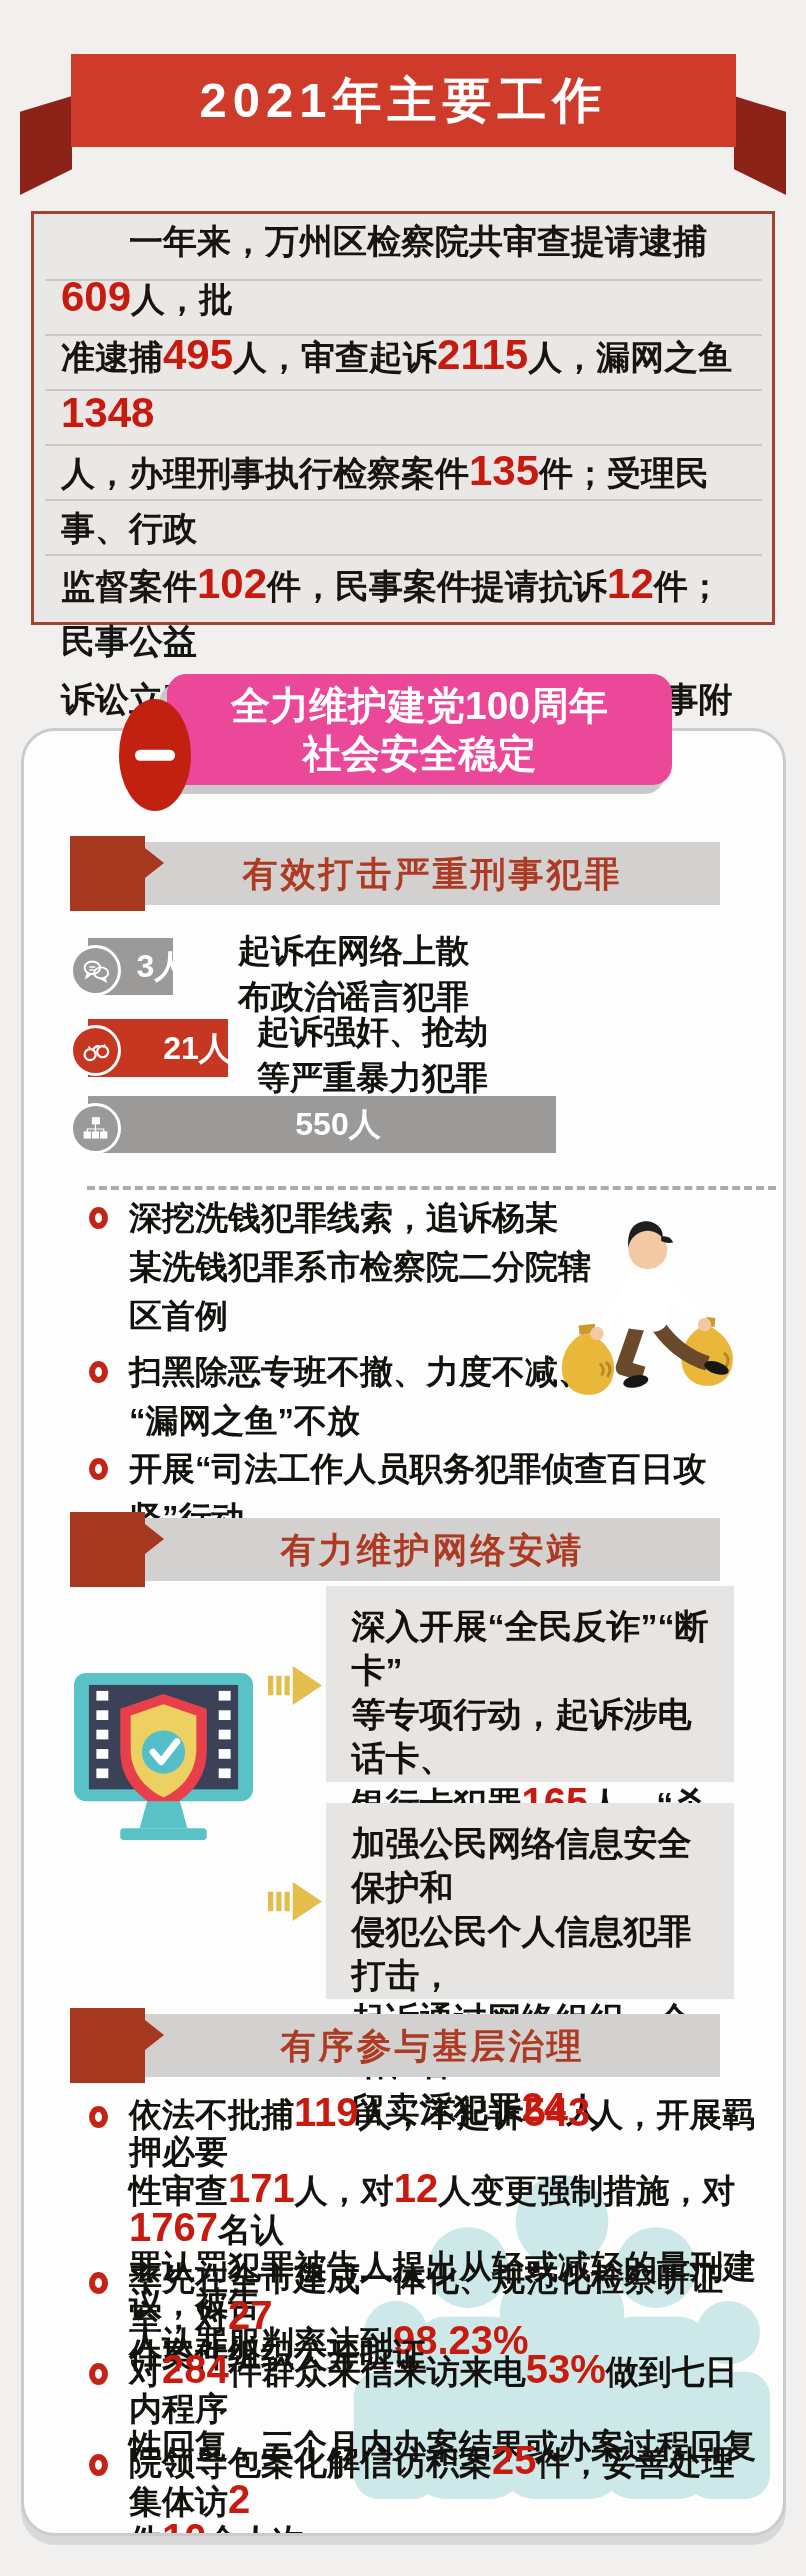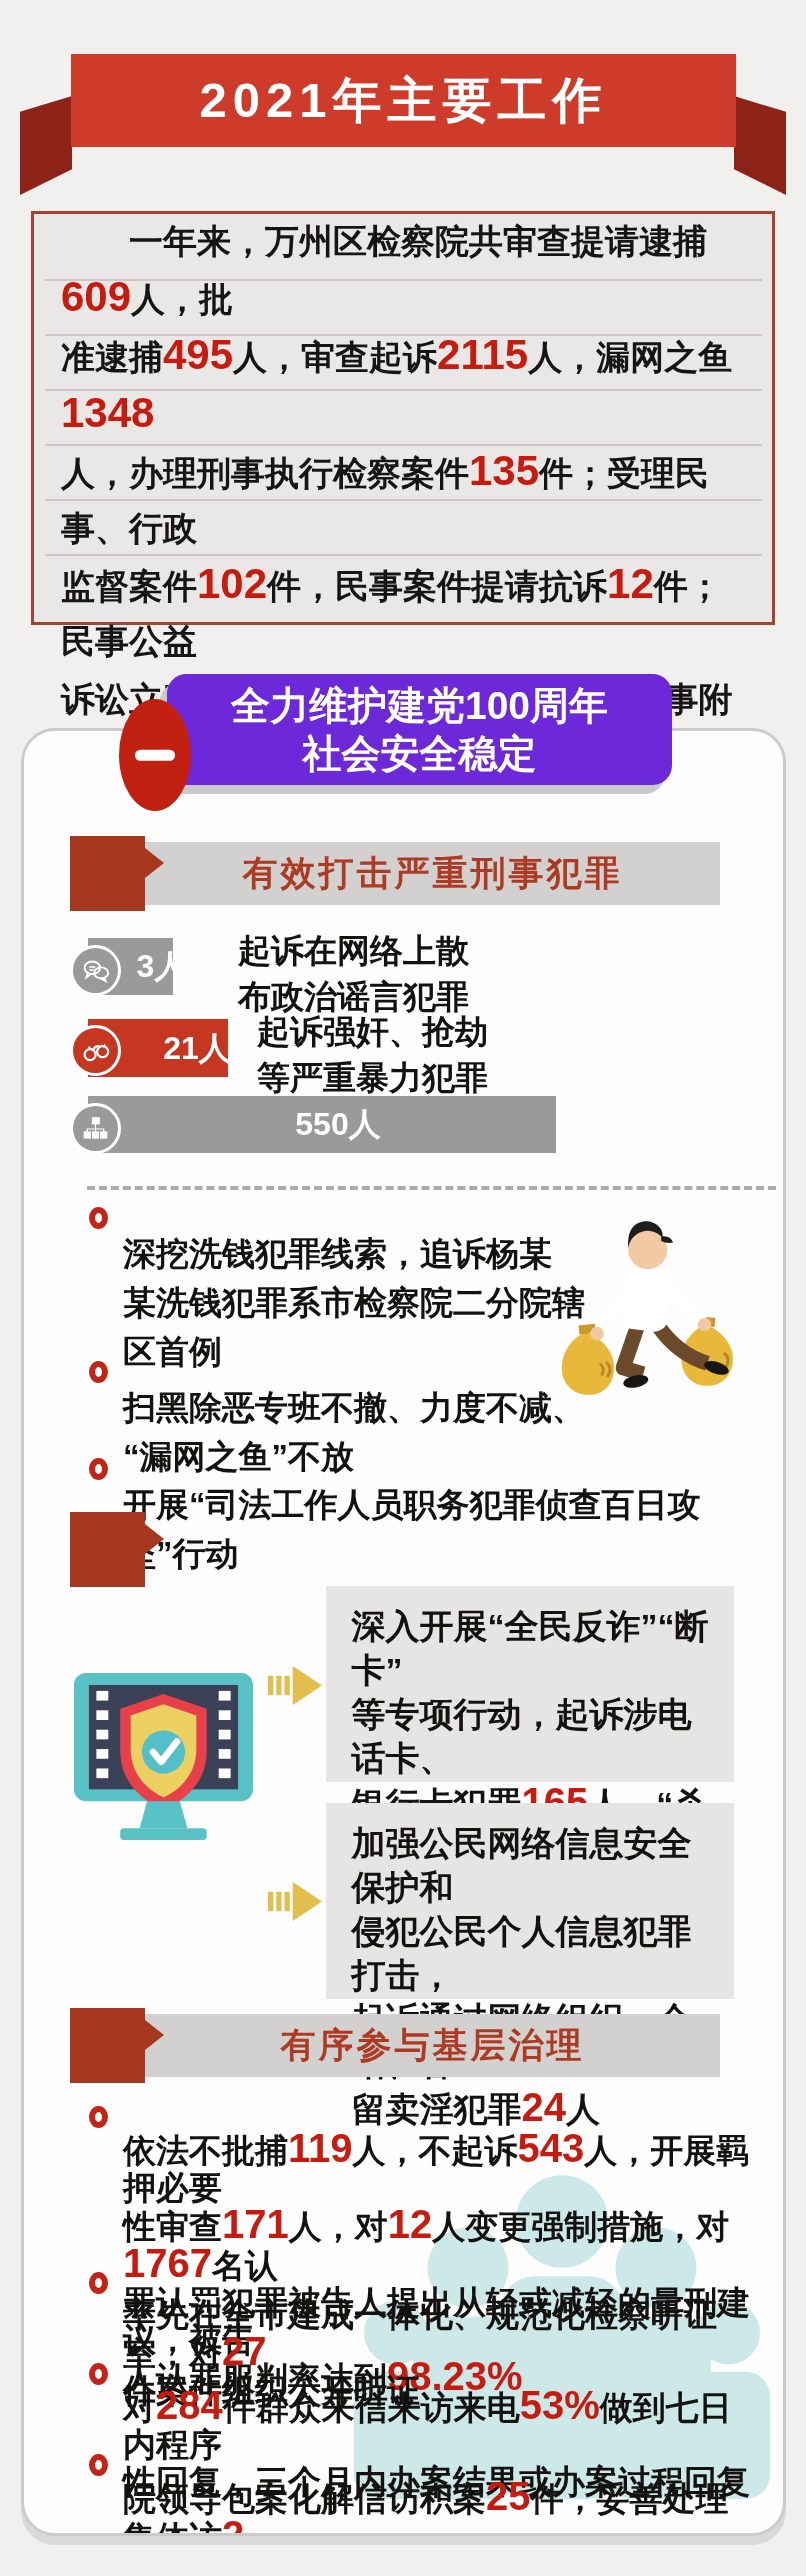--- a/index.html
+++ b/index.html
@@ -31,21 +31,21 @@
   }
   .intro-text{
     position:absolute;left:27px;right:22.4px;top:0;
     font-size:34px;font-weight:700;color:#171513;line-height:55px;
     white-space:pre-line;
   }
   .num{color:#c81b10;font-weight:800;font-size:42px;}
   
   .pill{
     position:absolute;left:167px;top:674px;width:505px;height:111px;
-    background:#6d28d9;border-radius:19.4px;z-index:3;
+    background:#ec4899;border-radius:19.4px;z-index:3;
     box-shadow:-7.5px 9px 0 #c9c9c9;
     color:#fff;text-align:center;font-weight:800;font-size:39px;line-height:48px;
     padding-top:7.5px;box-sizing:border-box;
   }
   .badge{
     position:absolute;left:119px;top:699px;width:72px;height:112px;
     background:#c22112;border-radius:50%;z-index:4;
   }
   .badge-bar{
     position:absolute;left:50%;top:50%;width:40px;height:10.5px;border-radius:5.2px;
@@ -62,21 +62,20 @@
     position:absolute;left:46px;width:75px;height:75px;background:#a6381f;z-index:2;
   }
   .sh-block:after{
     content:"";position:absolute;left:100%;top:12px;width:0;height:0;
     border-left:19.4px solid #a6381f;border-top:15px solid transparent;border-bottom:15px solid transparent;
   }
   .sh-bar{
     position:absolute;left:121px;width:575px;height:63px;background:#d3d1cf;z-index:1;
     color:#ad3a23;font-size:35px;font-weight:800;text-align:center;line-height:63px;
     letter-spacing:3px;
-    font-family:Liberation Serif, serif;
   }
   
   .stat-bar{position:absolute;height:57px;}
   .theme-gray{background:#9b9a98;}
   .theme-red{background:#c63722;}
   .stat-ico{
     position:absolute;left:46px;width:45px;height:45px;border-radius:50%;
     border:3px solid #fff;z-index:2;display:flex;align-items:center;justify-content:center;
   }
   .stat-val{
@@ -88,21 +87,21 @@
   .dash{
     position:absolute;left:63px;top:455px;width:689px;height:0;
     border-top:4.5px dashed #ababab;
   }
   
   .ring{
     position:absolute;left:65px;width:19.4px;height:22.4px;border-radius:50%;
     border:6.7px solid #c32415;box-sizing:border-box;background:transparent;
   }
   .btext{
-    position:absolute;left:99px;font-weight:700;color:#14120f;white-space:pre-line;z-index:1;margin-top:36px;
+    position:absolute;left:105px;font-weight:700;color:#14120f;white-space:pre-line;z-index:1;
   }
   .b-s2{font-size:33px;line-height:49px;width:508px;}
   .b-s2w{font-size:33px;line-height:49px;width:643px;}
   .b-s3{font-size:33px;line-height:37px;width:628px;}
   .b-s3 .num,.b-s2 .num,.b-s2w .num,.nbox .num{font-size:40px;}
   
   .nbox{
     position:absolute;left:302px;width:408px;height:196px;background:#e7e5e3;
     box-sizing:border-box;padding:18px 25.4px;
     font-size:34px;font-weight:700;color:#14120f;line-height:44px;white-space:pre-line;
@@ -239,20 +238,23 @@
       <rect x="94" y="62" width="64" height="86" rx="18" fill="#ffffff" transform="rotate(7 126 105)"></rect>
       <circle cx="60" cy="152" r="9" fill="#f2c9a3"></circle>
       <circle cx="204" cy="140" r="9" fill="#f2c9a3"></circle>
 
       <circle cx="128" cy="40" r="26" fill="#f2c9a3"></circle>
       <path d="M102 38 a26 26 0 0 1 46 -14 c2 -14 -12 -24 -26 -22 c-14 2 -22 14 -20 36 z" fill="#1e1e1e"></path>
       <path d="M146 22 q12 -2 16 8 q-8 2 -16 -2 z" fill="#1e1e1e"></path>
     </svg>
 
     <div class="sh-block" style="top:781px"></div>
+    <div class="sh-bar" style="top:787px">
+      <span>有力维护网络安靖</span>
+    </div>
 
     <svg class="abs" style="left:50px;top:942px" width="179" height="179" viewBox="0 0 240 240">
       <rect x="0" y="0" width="240" height="172" rx="16" fill="#58c2c7"></rect>
       <rect x="20" y="16" width="200" height="140" fill="#3b4157"></rect>
       <g fill="#fff">
         <rect x="30" y="24" width="16" height="13"></rect>
           <rect x="30" y="50" width="16" height="13"></rect>
           <rect x="30" y="76" width="16" height="13"></rect>
           <rect x="30" y="102" width="16" height="13"></rect>
           <rect x="30" y="128" width="16" height="13"></rect>

